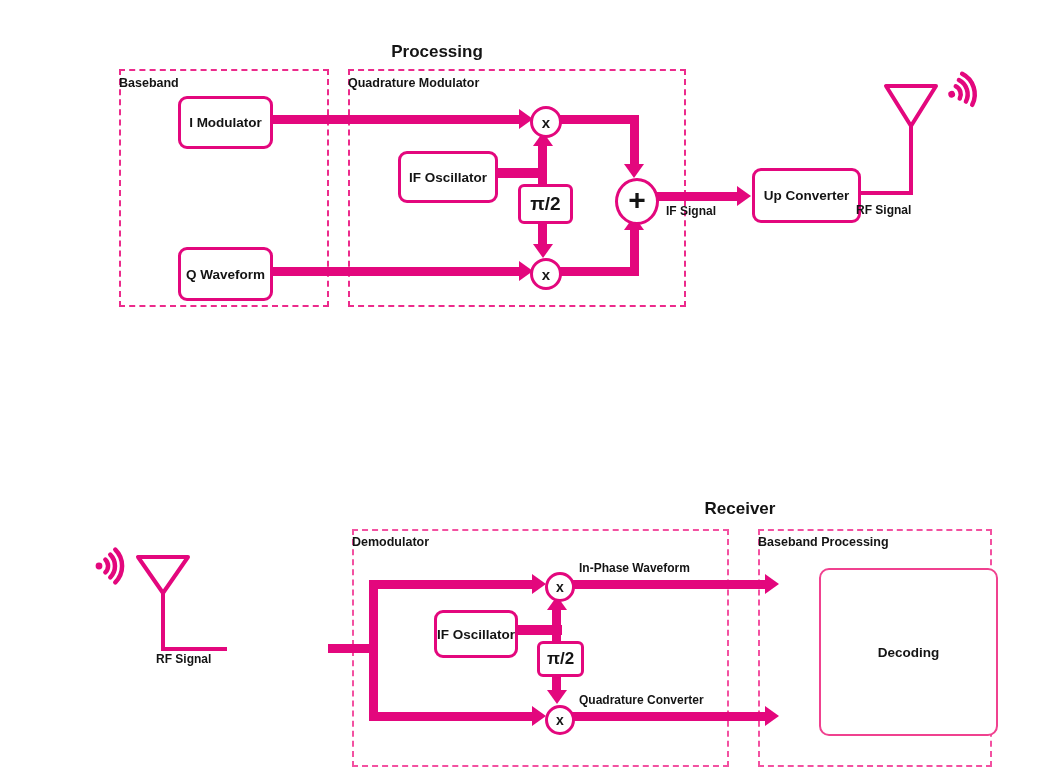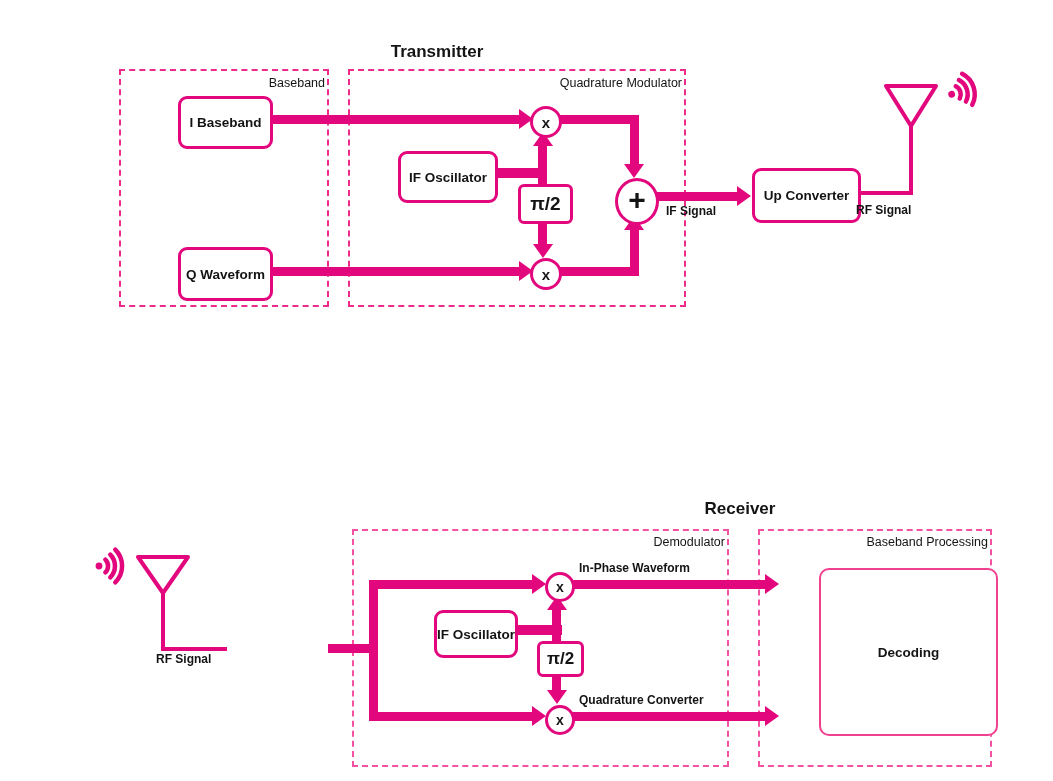--- a/index.html
+++ b/index.html
@@ -13,33 +13,33 @@
   .ah-u{border-left:10px solid transparent;border-right:10px solid transparent;border-bottom:14px solid var(--mag);}
   .ah-d{border-left:10px solid transparent;border-right:10px solid transparent;border-top:14px solid var(--mag);}
   .dashed{position:absolute;border:2.5px dashed var(--dashtx);background:transparent;z-index:0;}
   .dashed.rx{border-color:var(--dashrx);}
   .node{position:absolute;background:#fff;border:3px solid var(--mag);border-radius:9px;
         display:flex;align-items:center;justify-content:center;font-weight:700;font-size:13.5px;
         white-space:nowrap;z-index:2;color:var(--txt);}
   .circle{position:absolute;background:#fff;border:3px solid var(--mag);border-radius:50%;
         display:flex;align-items:center;justify-content:center;font-weight:700;z-index:2;color:var(--txt);}
   .title{position:absolute;font-weight:700;font-size:17px;text-align:center;z-index:3;color:var(--txt);}
-  .seclabel{position:absolute;font-weight:400;font-size:12.5px;text-align:right;white-space:nowrap;z-index:3;color:var(--txt);}
+  .seclabel{position:absolute;font-weight:700;font-size:12.5px;text-align:left;white-space:nowrap;z-index:3;color:var(--txt);}
   .siglabel{position:absolute;font-weight:700;font-size:12px;white-space:nowrap;z-index:3;color:var(--txt);}
   .pi{font-size:19px;border-radius:6px;}
   .mult{font-size:15px;}
   .plus{font-size:30px;line-height:1;padding-bottom:3px;}
   svg{display:block;}
 </style>
 </head>
 <body>
 
 <div id="canvas">
 
-  <div class="title" style="left:357px;top:42px;width:160px;">Transmitter</div>
+  <div class="title" style="left:357px;top:42px;width:160px;">Processing</div>
 
   <div class="dashed" style="left:119px;top:69px;width:206px;height:234px;"></div>
   <div class="seclabel" style="left:119px;top:76px;width:206px;">Baseband</div>
   <div class="dashed" style="left:348px;top:69px;width:334px;height:234px;"></div>
   <div class="seclabel" style="left:348px;top:76px;width:334px;">Quadrature Modulator</div>
 
   <div class="bar" style="left:267px;top:115px;width:253px;height:9px;"></div>
   <div class="ah ah-r" style="left:519px;top:109px;"></div>
   <div class="bar" style="left:267px;top:267px;width:253px;height:9px;"></div>
   <div class="ah ah-r" style="left:519px;top:261px;"></div>
@@ -56,21 +56,21 @@
   <div class="bar" style="left:630px;top:227px;width:9px;height:49px;"></div>
   <div class="ah ah-u" style="left:624px;top:216px;"></div>
 
   <div class="bar" style="left:652px;top:192px;width:86px;height:9px;"></div>
   <div class="ah ah-r" style="left:737px;top:186px;"></div>
 
   <div class="thin" style="left:855px;top:191px;width:56px;height:4px;"></div>
   <div class="thin" style="left:909px;top:124px;width:4px;height:71px;"></div>
 
   <div class="node" style="left:178px;top:96px;width:89px;height:47px;">
-      <span>I Baseband</span>
+      <span>I Modulator</span>
     </div>
   <div class="node" style="left:178px;top:247px;width:89px;height:48px;">
       <span>Q Waveform</span>
     </div>
   <div class="node" style="left:398px;top:151px;width:94px;height:46px;">
       <span>IF Oscillator</span>
     </div>
   <div class="node pi" style="left:518px;top:184px;width:49px;height:34px;">
       <span>π/2</span>
     </div>

